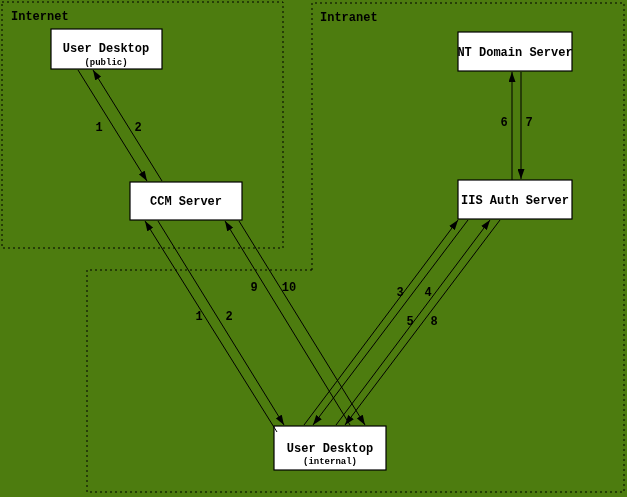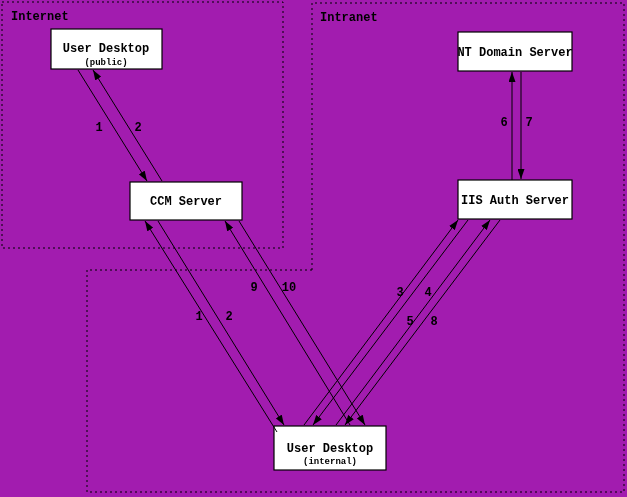--- a/index.html
+++ b/index.html
@@ -1,20 +1,20 @@
 <!DOCTYPE html>
 <html><head>
 <meta charset="utf-8">
 <style>
   html, body { margin: 0; padding: 0; background: #ffffff; }
   .canvas {
     position: relative;
     width: 627px;
     height: 497px;
-    background: #a21caf;
+    background: #4d7c0f;
     font-family: "Liberation Mono", "DejaVu Sans Mono", monospace;
   }
   svg { display: block; }
   .zone-border { fill: none; stroke: #000000; stroke-width: 1; stroke-dasharray: 2 3; }
   .node-box { fill: #ffffff; stroke: #000000; stroke-width: 1.2; }
   .edge { stroke: #000000; stroke-width: 1; fill: none; }
   .zone-label {
     font-family: "Liberation Mono", "DejaVu Sans Mono", monospace;
     font-size: 12px; font-weight: bold; fill: #000000;
   }

